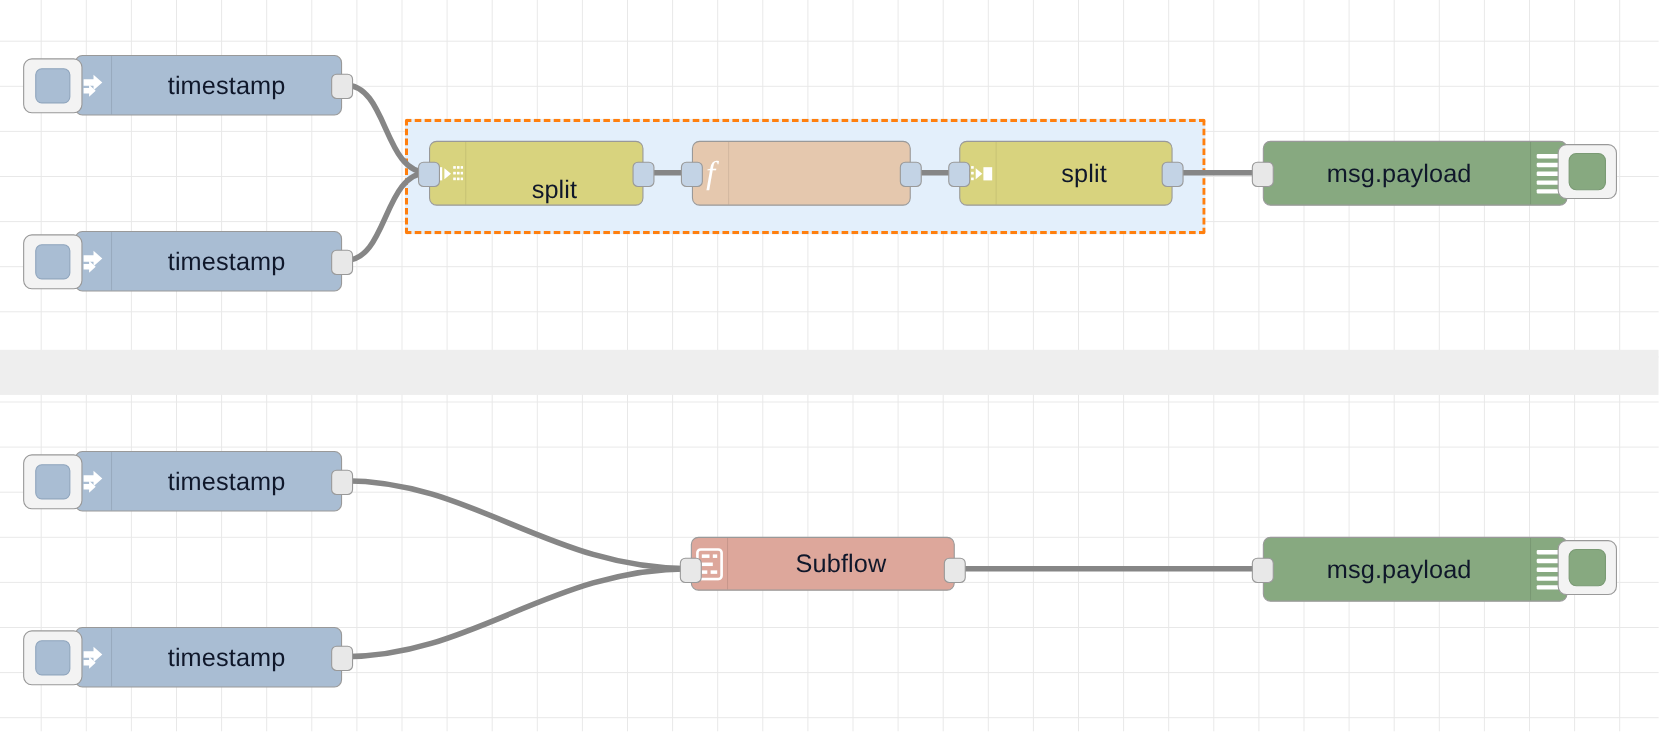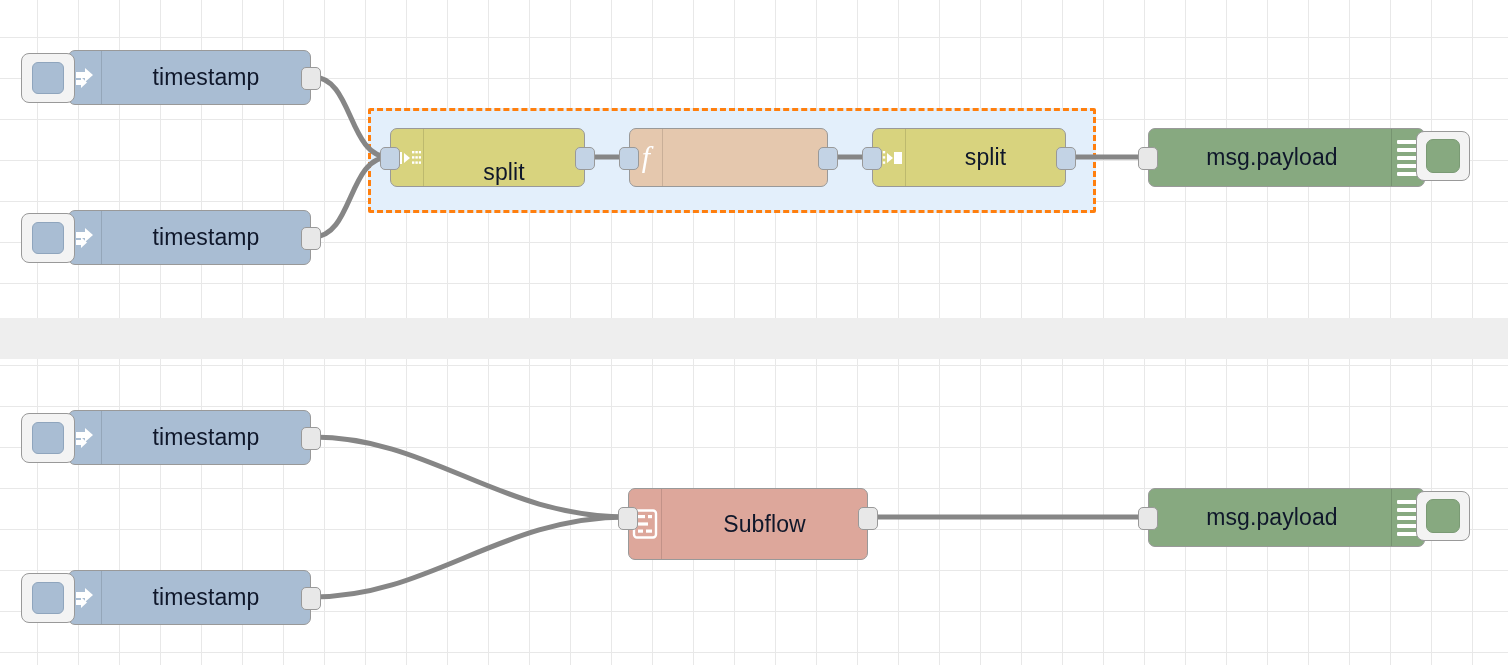--- a/index.html
+++ b/index.html
@@ -295,21 +295,21 @@
         </div>
         <div class="node-icon-box">
           <svg class="glyph" width="26" height="26" viewBox="0 0 26 26">
             <path d="M4 7 h9 v-4 l8 7 -8 7 v-4 h-9 z" fill="white"></path>
             <path d="M4 15 h5 v-3 l6 5.5 -6 5.5 v-3 h-5 z" fill="white"></path>
           </svg>
         </div>
         <div class="node-label">timestamp</div>
         <div class="port out" style="top:16px"></div>
       </div>
-      <div class="node subflow-node" style="left: 628px; top: 488px; width: 240px; height: 72px;">
+      <div class="node subflow-node" style="left: 628px; top: 488px; width: 240px; height: 49px;">
         <div class="port in" style="top:18px"></div>
         <div class="node-icon-box">
           <svg class="glyph" width="26" height="30" viewBox="0 0 26 30">
             <rect x="2" y="1.5" width="22" height="27" rx="3" fill="none" stroke="white" stroke-width="2.4"></rect>
             <rect x="6" y="6" width="7" height="3.2" fill="white"></rect>
             <rect x="16" y="6" width="4" height="3.2" fill="white"></rect>
             <rect x="6" y="13.4" width="10" height="3.2" fill="white"></rect>
             <rect x="6" y="20.5" width="5" height="3.2" fill="white"></rect>
             <rect x="14" y="20.5" width="6" height="3.2" fill="white"></rect>
           </svg>

